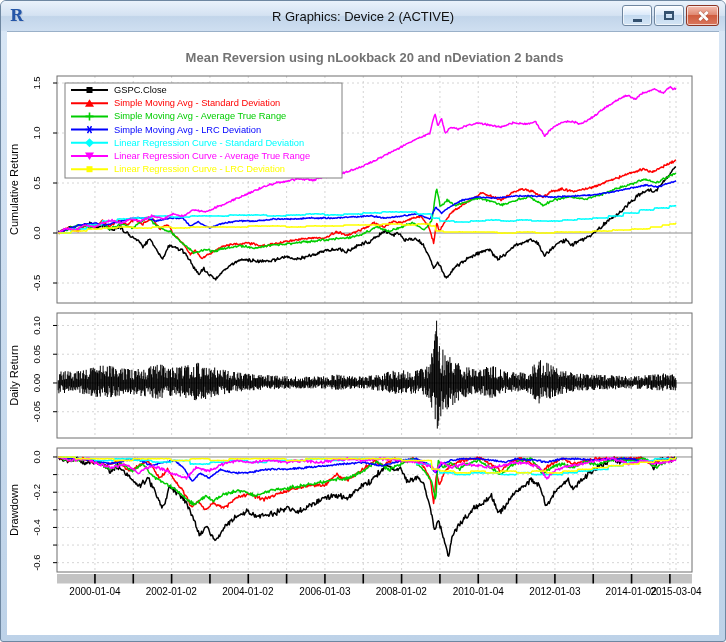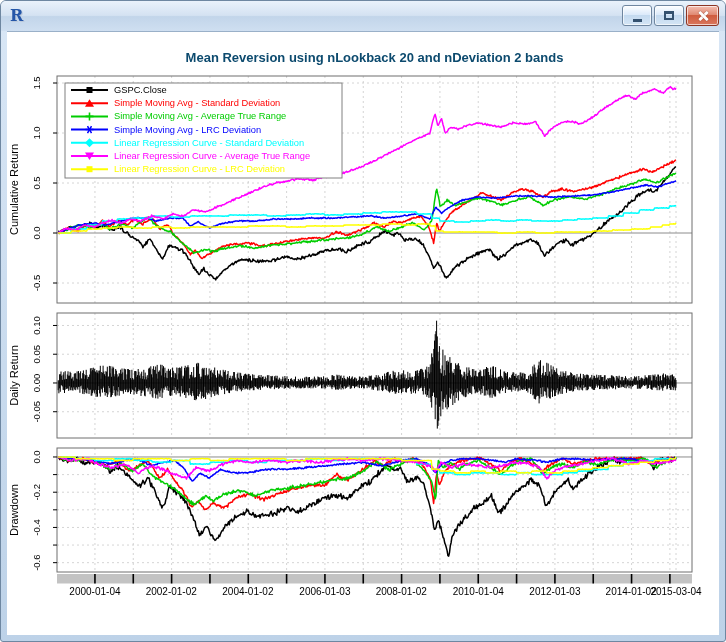--- a/index.html
+++ b/index.html
@@ -21,29 +21,30 @@
   .glyph-min{width:9px;height:3px;background:#34516f;margin-top:9px;}
   .glyph-max{width:10px;height:9px;border:2px solid #34516f;border-top-width:3px;box-sizing:border-box;}
   .glyph-close{position:relative;width:14px;height:12px;}
   .glyph-close::before,.glyph-close::after{content:"";position:absolute;left:6px;top:0;
     width:3px;height:12px;background:#fff;border-radius:1px;box-shadow:0 0 1px #7a2719;}
   .glyph-close::before{transform:rotate(45deg);}
   .glyph-close::after{transform:rotate(-45deg);}
   .content{position:absolute;left:6px;top:30px;width:712px;height:604px;
     background:#fff;border-top:1px solid #9ab0c8;box-sizing:border-box;}
   .chart-title{position:absolute;left:50px;top:18px;width:635px;text-align:center;
-    font-size:13px;font-weight:bold;color:#0c4a6e;}
+    font-size:13px;font-weight:bold;color:#737373;}
   svg{position:absolute;left:0;top:0;}
 </style>
 </head>
 <body>
 
 <div class="window">
   <div class="titlebar">
     <span class="r-icon">R</span>
+    <span class="title">R Graphics: Device 2 (ACTIVE)</span>
     <span class="controls">
       <span class="wbtn">
           <i class="glyph-min"></i>
         </span>
       <span class="wbtn">
           <i class="glyph-max"></i>
         </span>
       <span class="wbtn close">
           <i class="glyph-close"></i>
         </span>

